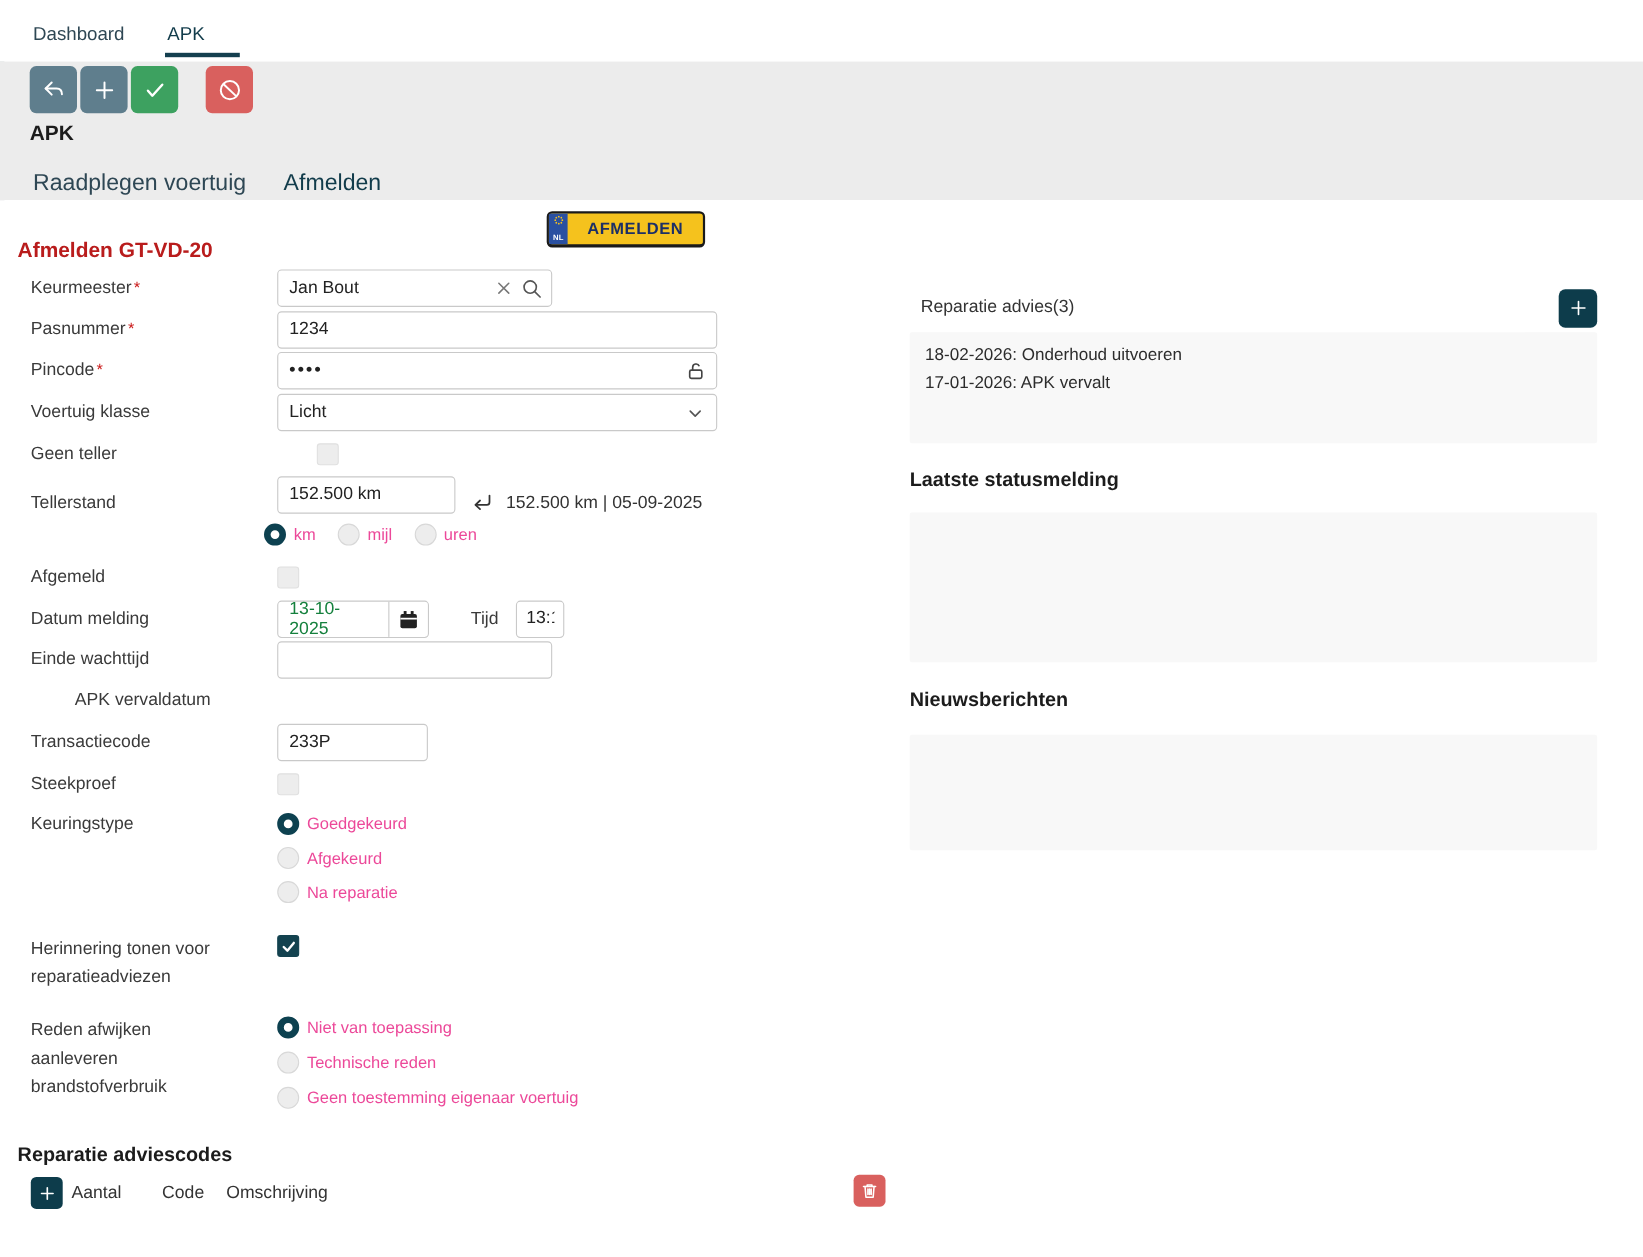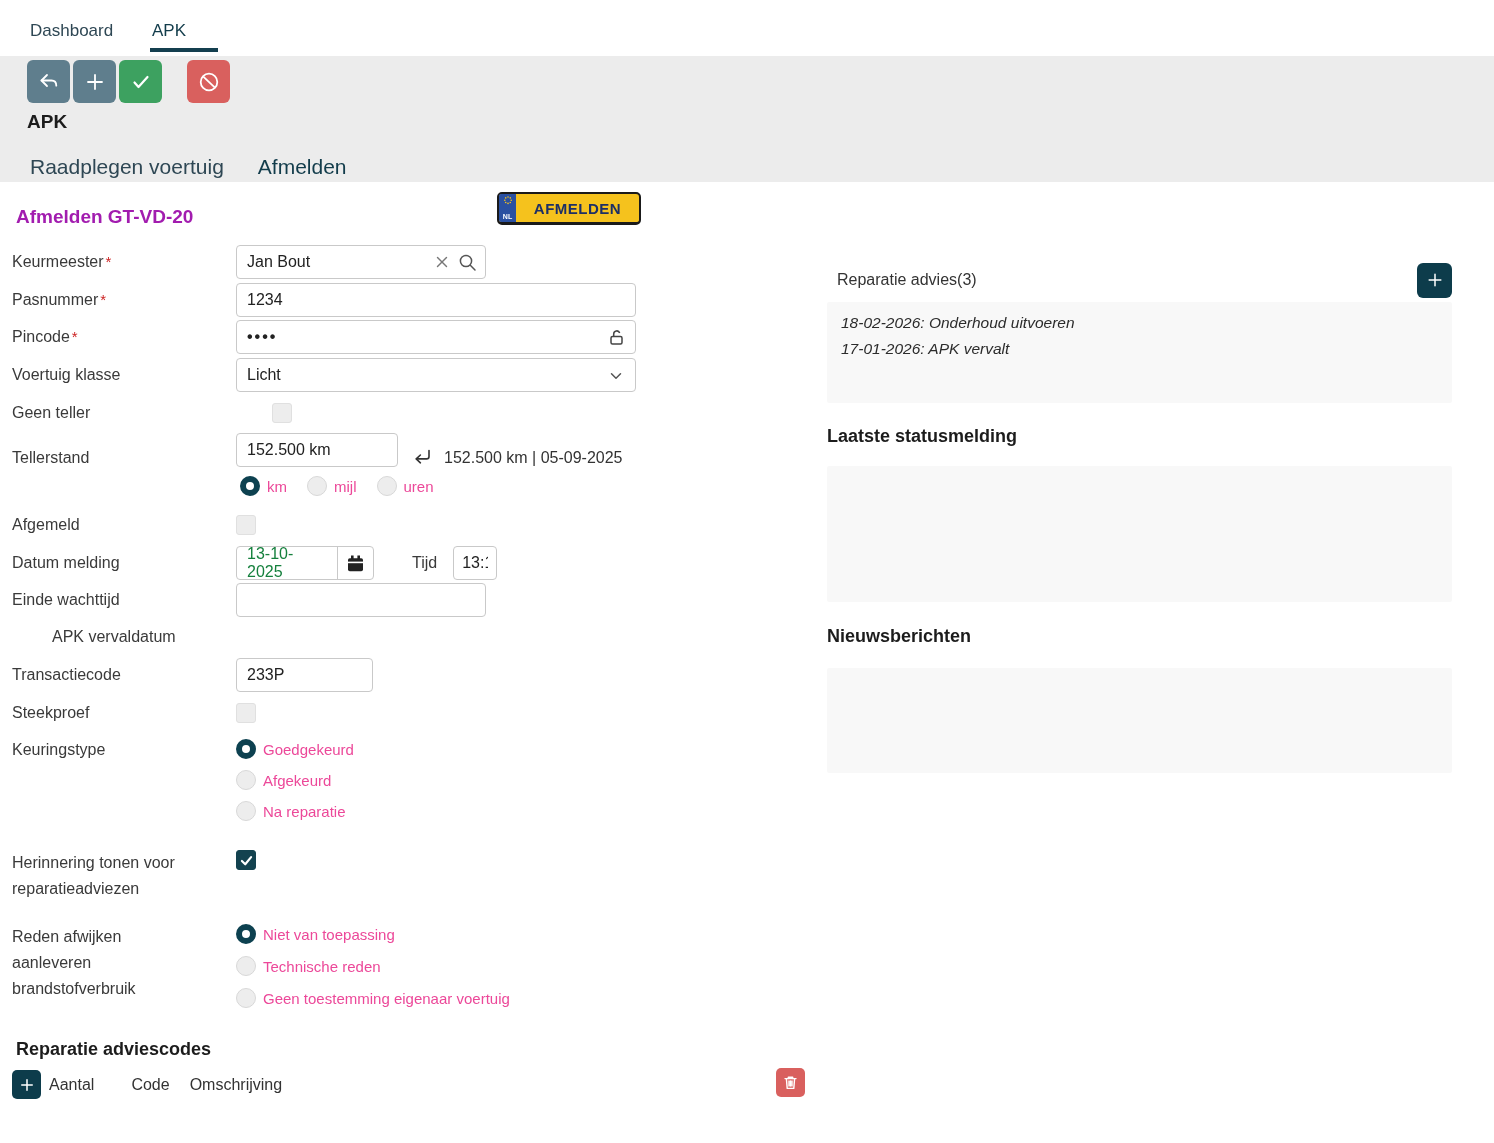--- a/index.html
+++ b/index.html
@@ -24,29 +24,29 @@
   .tool.slate { background:#5f7e8d; }
   .tool.green { background:#3da160; }
   .tool.red   { background:#d9605e; margin-left:22px; }
   .band-title { position:absolute; left:27px; top:55px; font-size:19px; font-weight:bold; color:#1c1c1c; }
   .subtabs { position:absolute; left:27px; top:99px; display:flex; gap:28px; }
   .subtab { font-size:21px; color:#2e4754; padding:0 3px 6px 3px; border-bottom:4px solid transparent; cursor:pointer; }
   .subtab.active { color:#123c4b; border-bottom-color:#143f4f; }
 
   
   .content { position:absolute; top:182px; left:0; width:100%; height:961px; background:#fff; }
-  .content-heading { position:absolute; left:16px; top:8px; font-size:19px; font-weight:bold; color:#a21caf; }
+  .content-heading { position:absolute; left:16px; top:20px; font-size:19px; font-weight:bold; color:#b91c1c; }
 
   .plate { position:absolute; left:497px; top:10px; width:144px; height:33px; background:#f5c21d;
            border:2px solid #1a1a1a; border-bottom-width:3px; border-radius:5px; display:flex; align-items:stretch; cursor:pointer; padding:0; }
   .plate-strip { width:17px; background:#2a50a1; border-radius:2px 0 0 2px; display:flex; flex-direction:column; align-items:center; justify-content:space-between; padding:2px 0 1px 0; }
   .plate-nl { color:#fff; font-size:7px; font-weight:bold; line-height:8px; }
   .plate-label { flex:1; display:flex; align-items:center; justify-content:center; font-weight:bold; font-size:15px; color:#1c2f66; letter-spacing:.5px; font-family:"Liberation Sans", sans-serif; }
 
-  .row { position:absolute; left:12px; display:flex; align-items:center; }
+  .row { position:absolute; left:28px; display:flex; align-items:center; }
   .row.top-align { align-items:flex-start; }
   .lbl { width:224px; flex-shrink:0; font-size:16px; color:#3a3a3a; }
   .lbl .wrap { display:inline-block; max-width:180px; line-height:26px; }
   .req { color:#cc2222; font-size:15px; vertical-align:top; margin-left:2px; }
 
   .input { height:34px; border:1px solid #c9c9c9; border-radius:4px; font-size:16px; color:#222;
            padding:0 10px; background:#fff; font-family:inherit; outline:none; }
   .iwrap { position:relative; display:flex; align-items:center; }
   .icon-abs { position:absolute; display:flex; align-items:center; }
 
@@ -72,21 +72,21 @@
   .advc-title { position:absolute; left:16px; top:857px; font-size:18px; font-weight:bold; color:#1c1c1c; }
   .sq-btn { width:29px; height:29px; border:none; border-radius:5px; display:flex; align-items:center; justify-content:center; cursor:pointer; padding:0; }
   .sq-teal { background:#0d3c4b; }
   .sq-red  { background:#d9605e; }
   .advc-col { font-size:16px; color:#333; }
 
   
   .rp-title-row { position:absolute; left:827px; top:80px; width:625px; height:36px; display:flex; align-items:center; justify-content:space-between; }
   .rp-title { font-size:16px; color:#333; margin-left:10px; }
   .rp-add { width:35px; height:35px; border:none; border-radius:6px; background:#0d3c4b; display:flex; align-items:center; justify-content:center; cursor:pointer; padding:0; }
-  .rp-box { position:absolute; left:827px; width:625px; background:#f8f8f8; border-radius:2px;font-style:italic; }
+  .rp-box { position:absolute; left:827px; width:625px; background:#f8f8f8; border-radius:2px; }
   .rp-box.items { padding:8px 14px; }
   .rp-item { font-size:15.5px; color:#2c2c2c; line-height:26px; }
   .rp-h { position:absolute; left:827px; font-size:18px; font-weight:bold; color:#1c1c1c; }
 </style>
 </head>
 <body>
 
 <div class="left-rail"></div>
 
 <header class="topbar">

